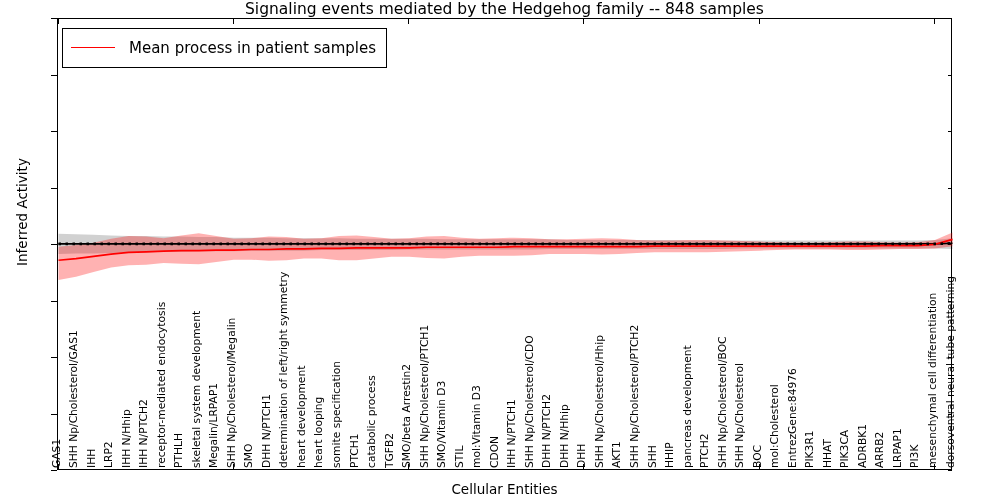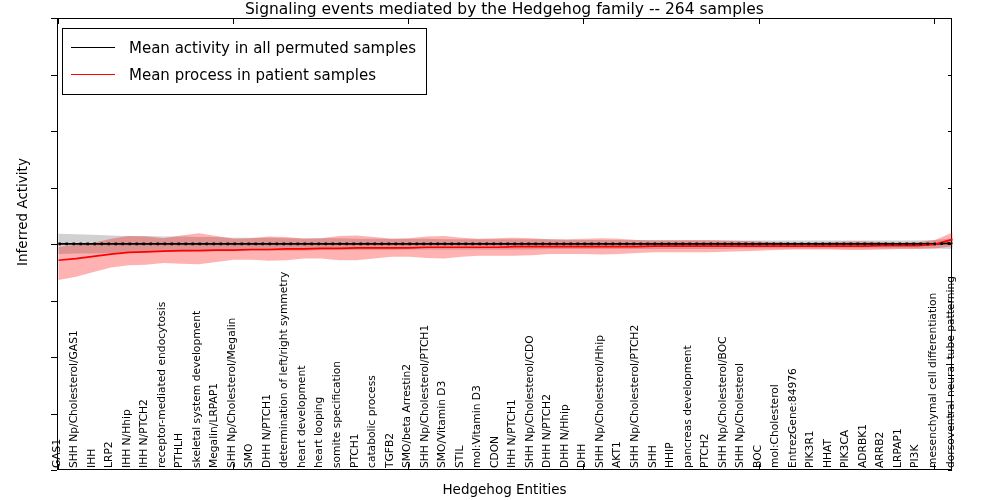--- a/index.html
+++ b/index.html
@@ -151,24 +151,24 @@
   .legend-text {
     font-size: 15px;
     white-space: nowrap;
   }
 </style>
 </head>
 <body>
 
 <div id="figure">
 
-  <div id="chart-title">Signaling events mediated by the Hedgehog family -- 264 samples</div>
+  <div id="chart-title">Signaling events mediated by the Hedgehog family -- 848 samples</div>
 
   <div id="ylabel">Inferred Activity</div>
-  <div id="xlabel">Hedgehog Entities</div>
+  <div id="xlabel">Cellular Entities</div>
 
   <div id="yticks">
       <div class="ytick-label" style="top: 18px;"></div>
       <div class="ytick-mark" style="top: 18px;"></div>
       <div class="ytick-mark-in" style="top: 18px; left: 948px;"></div>
       <div class="ytick-label" style="top: 74.5px;"></div>
       <div class="ytick-mark" style="top: 74.5px;"></div>
       <div class="ytick-mark-in" style="top: 74.5px; left: 948px;"></div>
       <div class="ytick-label" style="top: 131px;"></div>
       <div class="ytick-mark" style="top: 131px;"></div>
@@ -267,22 +267,18 @@
       <div class="xtick-label" style="left: 867.853px; top: 457px;">ADRBK1</div>
       <div class="xtick-label" style="left: 885.382px; top: 457px;">ARRB2</div>
       <div class="xtick-label" style="left: 902.912px; top: 457px;">LRPAP1</div>
       <div class="xtick-label" style="left: 920.441px; top: 457px;">PI3K</div>
       <div class="xtick-label" style="left: 937.971px; top: 457px;">mesenchymal cell differentiation</div>
       <div class="xtick-label" style="left: 955.5px; top: 457px;">dorsoventral neural tube patterning</div>
     </div>
 
   <div id="legend">
       <div class="legend-row">
-        <span class="legend-swatch black"></span>
-        <span class="legend-text">Mean activity in all permuted samples</span>
-      </div>
-      <div class="legend-row">
         <span class="legend-swatch red"></span>
         <span class="legend-text">Mean process in patient samples</span>
       </div>
     </div>
 
 </div>
 
 </body></html>

